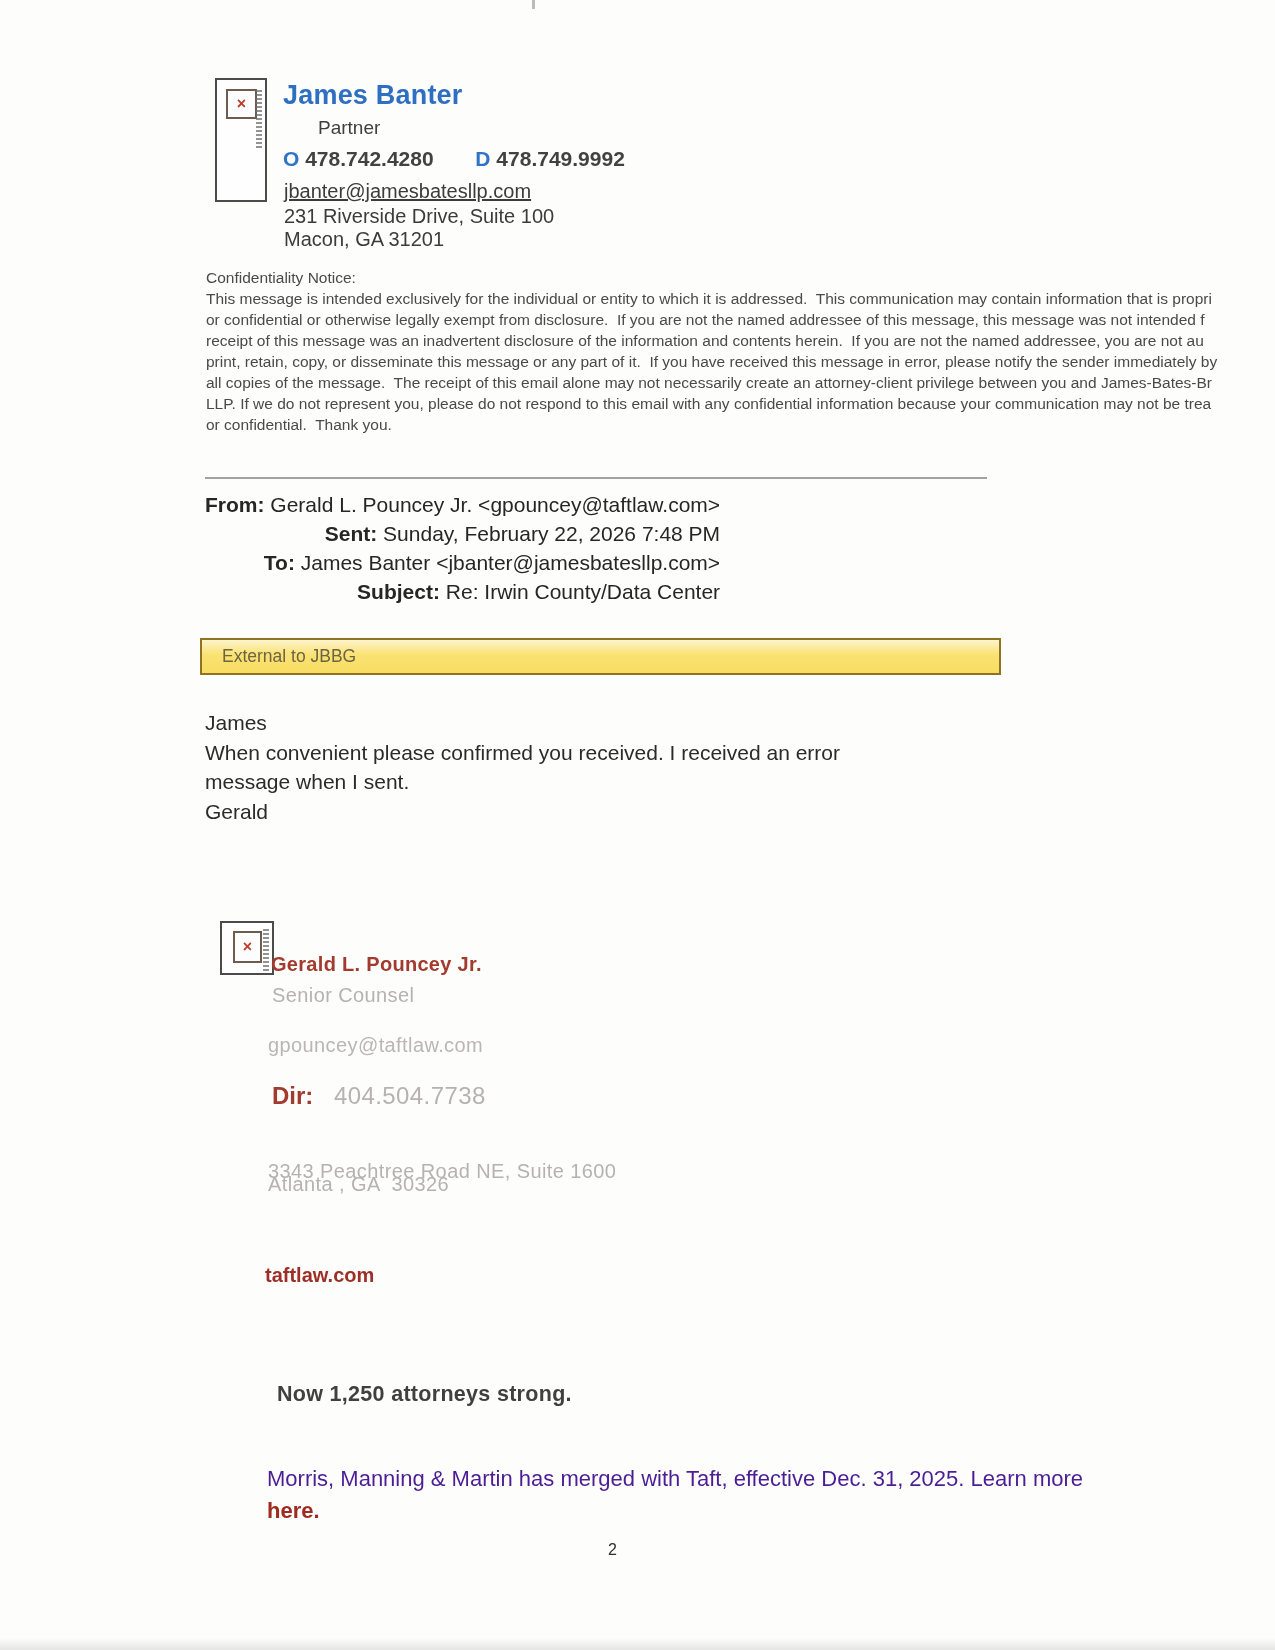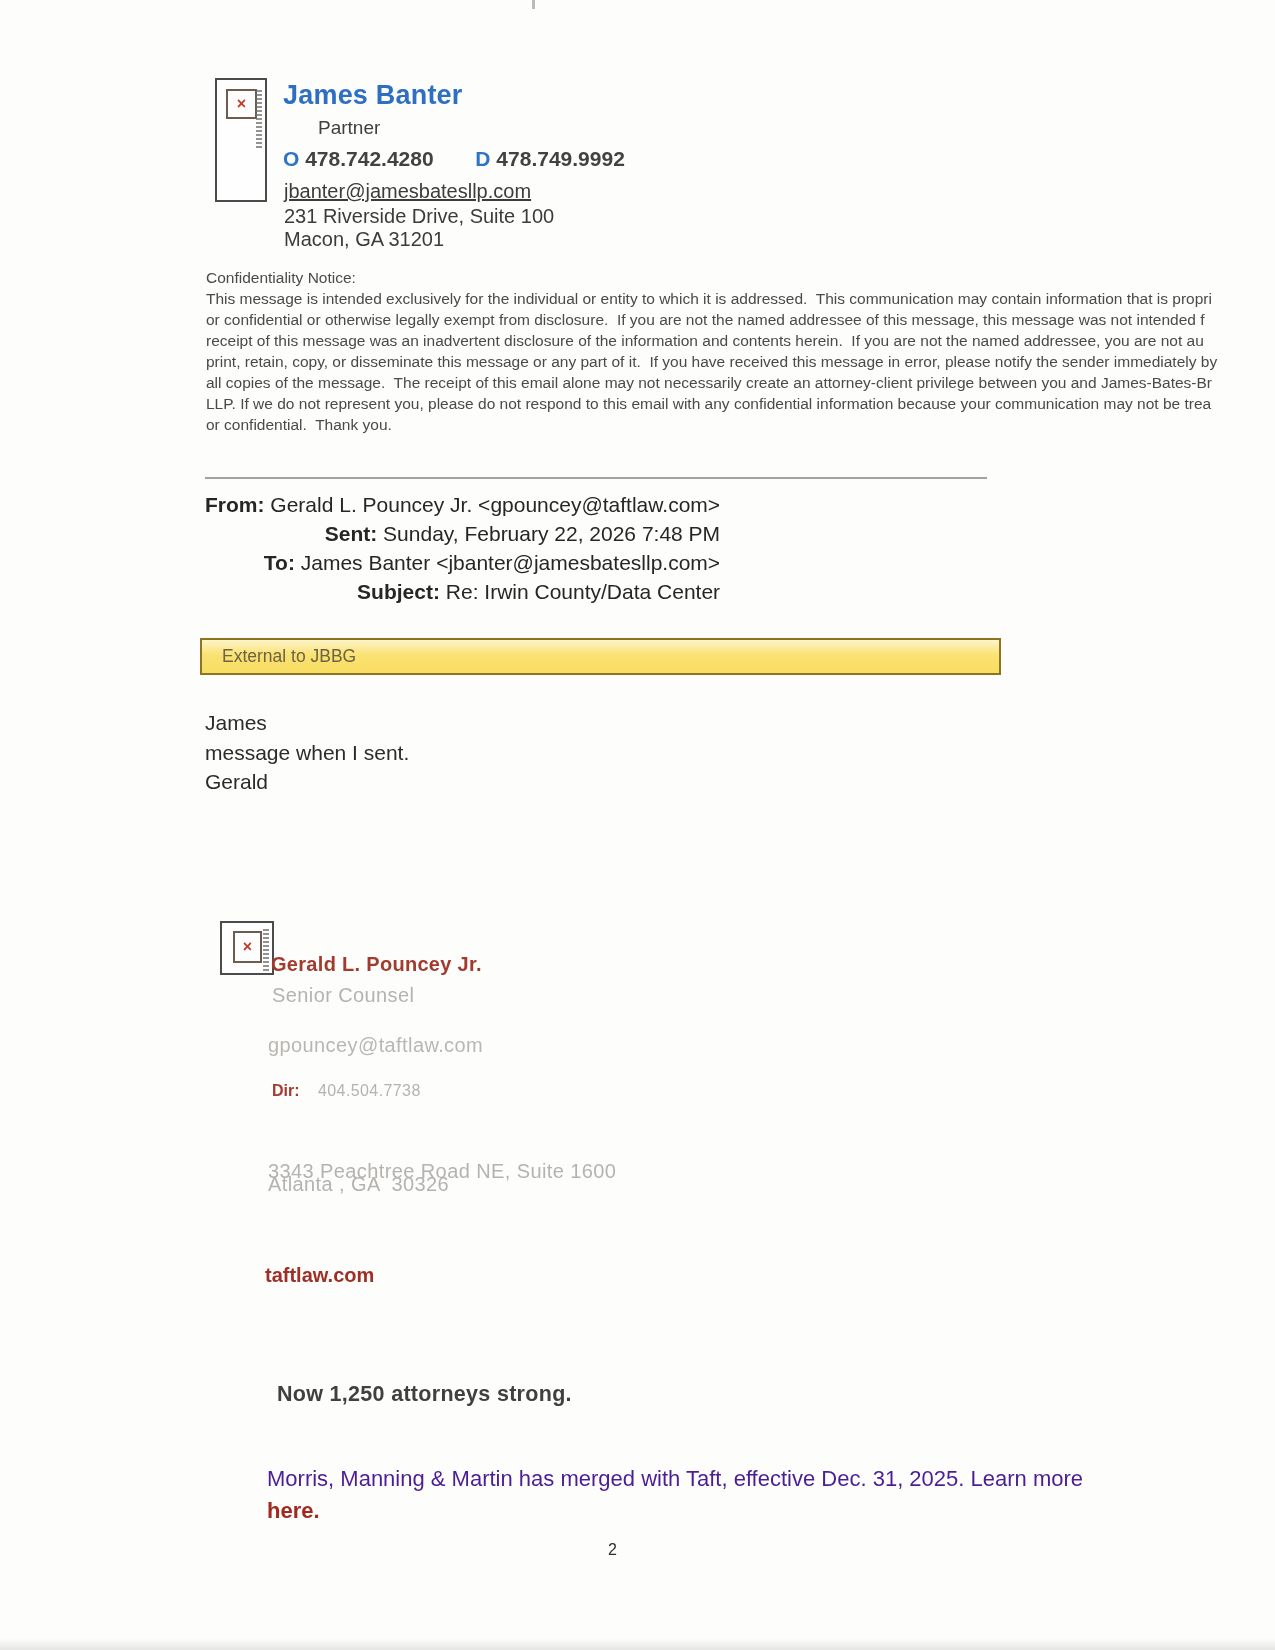--- a/index.html
+++ b/index.html
@@ -61,21 +61,21 @@
   }
   .banner span { padding-left:20px; font-size:17.5px; color:#6d6345; }
 
   
   .mbody { left:205px; top:708px; font-size:21px; line-height:29.5px; color:#2b2b2b; }
 
   
   .s2-name  { left:271px; top:953px;  font-size:20px; font-weight:bold; color:#a33a2e; letter-spacing:.3px; }
   .s2-title { left:272px; top:984px;  font-size:20px; color:#b5b3b0; letter-spacing:.4px; }
   .s2-email { left:268px; top:1034px; font-size:20px; color:#b9b7b4; letter-spacing:.4px; }
-  .s2-dir   { left:272px; top:1082px; font-size:16px; }
+  .s2-dir   { left:272px; top:1082px; font-size:24px; }
   .s2-dir .lbl { font-weight:bold; color:#a33a2e; }
   .s2-dir .val { color:#b5b3b0; margin-left:14px; letter-spacing:.4px; }
   .s2-addr1 { left:268px; top:1160px; font-size:20px; color:#b5b3b0; letter-spacing:.4px; }
   .s2-addr2 { left:268px; top:1173px; font-size:20px; color:#b5b3b0; letter-spacing:.4px; white-space:pre; }
   .s2-web   { left:265px; top:1264px; font-size:20px; font-weight:bold; color:#9e2f26; }
   .s2-tag   { left:277px; top:1382px; font-size:21.5px; font-weight:bold; color:#404040; letter-spacing:.3px; }
   .s2-merge { left:267px; top:1466px; font-size:22px; color:#4c1d95; white-space:nowrap; }
   .s2-here  { left:267px; top:1498px; font-size:22px; font-weight:bold; color:#a02a20; }
 
   .pagenum { left:608px; top:1541px; font-size:16px; color:#2e2e2e; }
@@ -135,20 +135,21 @@
       <span>Re: Irwin County/Data Center</span>
     </div>
   </div>
 
   <div class="abs banner">
     <span>External to JBBG</span>
   </div>
 
   <div class="abs mbody">
     <div>James</div>
+    <div>When convenient please confirmed you received. I received an error</div>
     <div>message when I sent.</div>
     <div>Gerald</div>
   </div>
 
   <div class="abs imgbox imgbox-2">
     <div class="xbox">×</div>
     <div class="squiggle"></div>
   </div>
   <div class="abs s2-name">Gerald L. Pouncey Jr.</div>
   <div class="abs s2-title">Senior Counsel</div>

